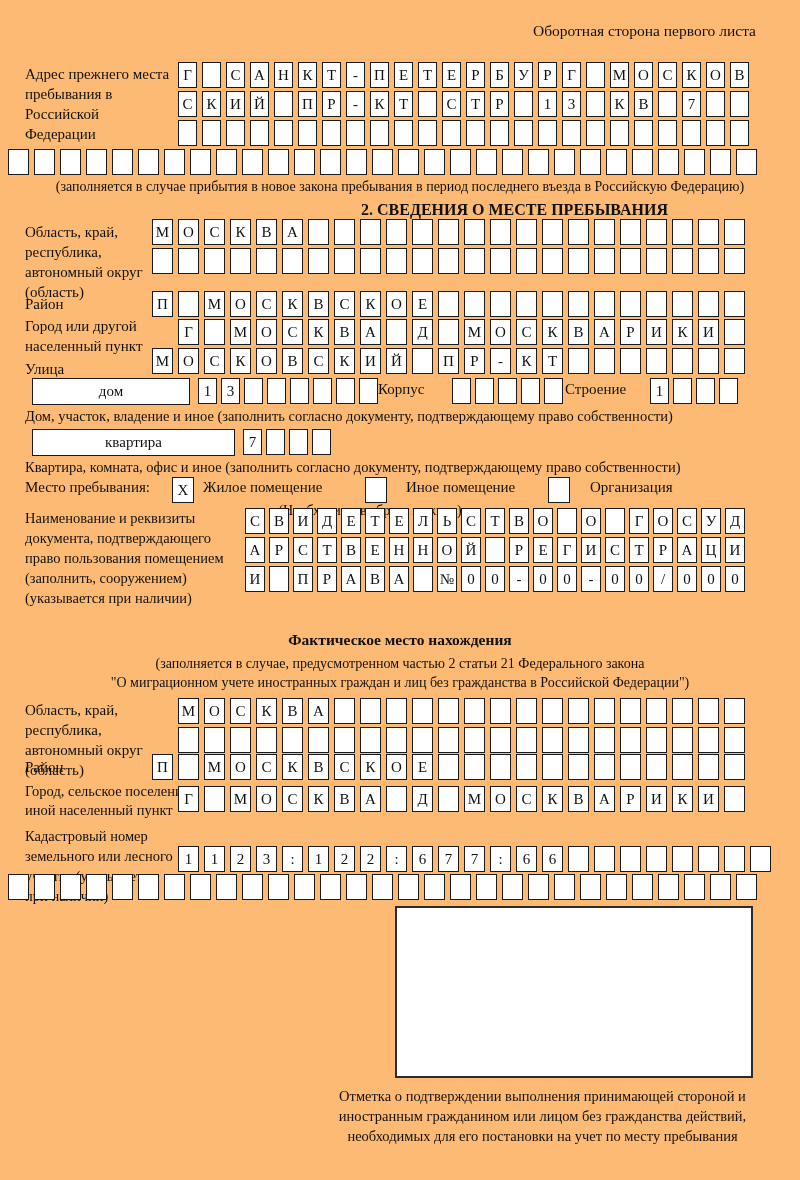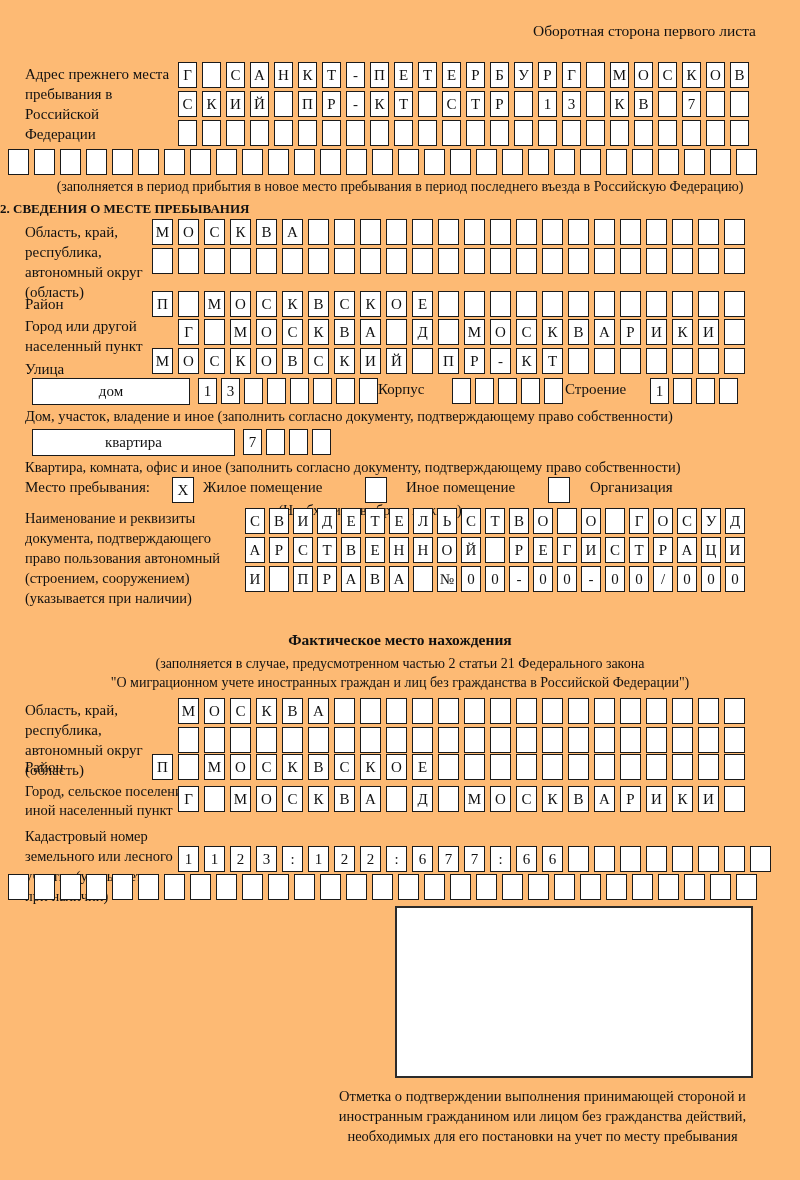--- a/index.html
+++ b/index.html
@@ -6,21 +6,21 @@
   .page{
     position:relative;
     width:800px;height:1180px;
     background:#fdba74;
     color:#111;
     font-family:"Liberation Serif", serif;
     overflow:hidden;
   }
   .abs{position:absolute;}
   .hdr-note{font-size:15.5px;}
-  .sec-title{width:668px;text-align:left;font-weight:bold;font-size:13px;}
+  .sec-title{width:668px;text-align:right;font-weight:bold;font-size:16px;}
   .sub-title{width:800px;text-align:center;font-weight:bold;font-size:15.5px;}
   .caption{width:800px;text-align:center;font-size:14px;}
   .label{font-size:15px;line-height:20px;}
   .label-sm{font-size:14px;line-height:19px;}
   .cells{display:flex;gap:5px;}
   .cells .cell{
     box-sizing:border-box;
     width:21px;height:26px;
     border:1.5px solid #1a1a1a;
     display:flex;align-items:center;justify-content:center;
@@ -163,21 +163,21 @@
       <span class="cell"></span>
       <span class="cell"></span>
       <span class="cell"></span>
       <span class="cell"></span>
       <span class="cell"></span>
       <span class="cell"></span>
       <span class="cell"></span>
       <span class="cell"></span>
       <span class="cell"></span>
     </div>
-  <div class="abs caption" style="top:179px;">(заполняется в период прибытия в новое место пребывания в период последнего въезда в Российскую Федерацию)</div>
+  <div class="abs caption" style="top:179px;">(заполняется в случае прибытия в новое закона пребывания в период последнего въезда в Российскую Федерацию)</div>
 
   <div class="abs sec-title" style="top:201px;">2. СВЕДЕНИЯ О МЕСТЕ ПРЕБЫВАНИЯ</div>
 
   <div class="abs label" style="left:25px;top:222px;width:128px;">Область, край, республика, автономный округ (область)</div>
   <div class="abs cells" style="left:152px;top:219px;">
       <span class="cell">М</span>
       <span class="cell">О</span>
       <span class="cell">С</span>
       <span class="cell">К</span>
       <span class="cell">В</span>
@@ -345,21 +345,21 @@
 
   <div class="abs inline-lbl" style="left:25px;top:479px;">Место пребывания:</div>
   <div class="abs checkbox" style="left:172px;top:477px;">X</div>
   <div class="abs inline-lbl" style="left:203px;top:479px;">Жилое помещение</div>
   <div class="abs checkbox" style="left:365px;top:477px;"></div>
   <div class="abs inline-lbl" style="left:406px;top:479px;">Иное помещение</div>
   <div class="abs checkbox" style="left:548px;top:477px;"></div>
   <div class="abs inline-lbl" style="left:590px;top:479px;">Организация</div>
   <div class="abs" style="left:160px;top:503px;width:420px;text-align:center;font-size:14px;">(Необходимо выбрать нужное)</div>
 
-  <div class="abs label" style="left:25px;top:508px;width:218px;font-size:14.5px;">Наименование и реквизиты документа, подтверждающего право пользования автономный (строением, сооружением) (указывается при наличии)</div>
+  <div class="abs label" style="left:25px;top:508px;width:218px;font-size:14.5px;">Наименование и реквизиты документа, подтверждающего право пользования помещением (заполнить, сооружением) (указывается при наличии)</div>
   <div class="abs cells cells-doc" style="left:245px;top:508px;">
       <span class="cell">С</span>
       <span class="cell">В</span>
       <span class="cell">И</span>
       <span class="cell">Д</span>
       <span class="cell">Е</span>
       <span class="cell">Т</span>
       <span class="cell">Е</span>
       <span class="cell">Л</span>
       <span class="cell">Ь</span>

